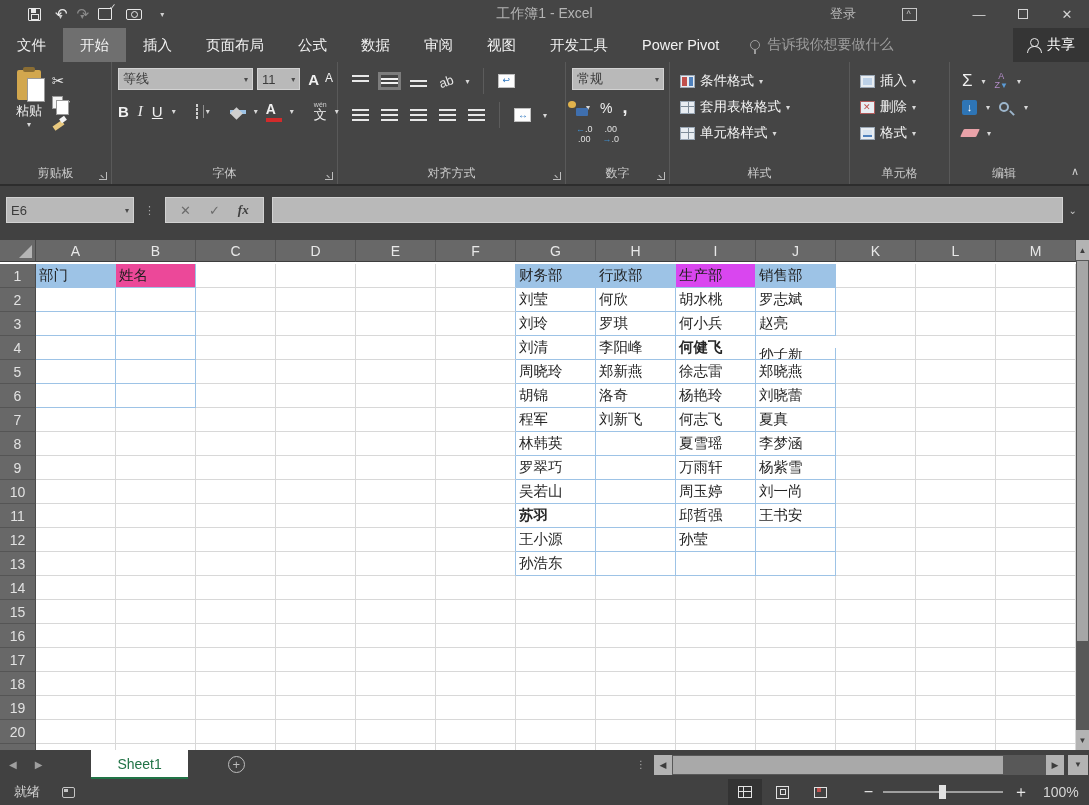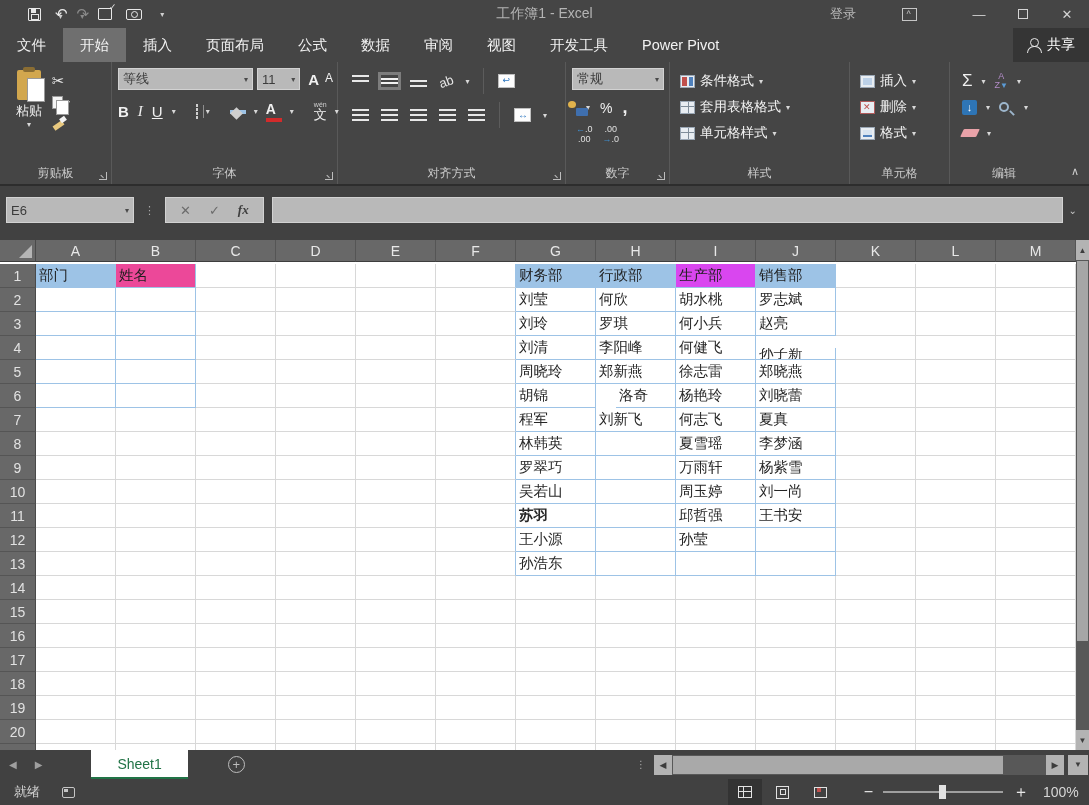--- a/index.html
+++ b/index.html
@@ -214,20 +214,24 @@
         <span class="rtab active">开始</span>
         <span class="rtab">插入</span>
         <span class="rtab">页面布局</span>
         <span class="rtab">公式</span>
         <span class="rtab">数据</span>
         <span class="rtab">审阅</span>
         <span class="rtab">视图</span>
         <span class="rtab">开发工具</span>
         <span class="rtab">Power Pivot</span>
       </span>
+    <span class="tellme">
+      <span class="bulb"></span>
+      <span>告诉我你想要做什么</span>
+    </span>
     <span class="share">
       <span class="person"></span>
       <span>共享</span>
     </span>
   </div>
 
   <div class="ribbon">
 
     <div class="group g-clip">
       <div class="paste-big">
@@ -468,21 +472,21 @@
         <div class="cell"></div>
         <div class="rowhdr">4</div>
         <div class="cell" style="border-right-color: rgb(157, 195, 230); border-bottom-color: rgb(157, 195, 230);"></div>
         <div class="cell" style="border-right-color: rgb(157, 195, 230); border-bottom-color: rgb(157, 195, 230);"></div>
         <div class="cell"></div>
         <div class="cell"></div>
         <div class="cell"></div>
         <div class="cell" style="border-right-color: rgb(157, 195, 230);"></div>
         <div class="cell" style="border-right-color: rgb(157, 195, 230); border-bottom-color: rgb(157, 195, 230);">刘清</div>
         <div class="cell" style="border-right-color: rgb(157, 195, 230); border-bottom-color: rgb(157, 195, 230);">李阳峰</div>
-        <div class="cell" style="border-right-color: rgb(157, 195, 230); border-bottom-color: rgb(157, 195, 230);">何健飞</div>
+        <div class="cell" style="border-right-color: rgb(157, 195, 230); border-bottom-color: rgb(157, 195, 230); font-weight: bold;">何健飞</div>
         <div class="cell" style="border-right-color: rgb(157, 195, 230); border-bottom-color: rgb(157, 195, 230); margin-top: 12px;">孙子新</div>
         <div class="cell"></div>
         <div class="cell"></div>
         <div class="cell"></div>
         <div class="rowhdr">5</div>
         <div class="cell" style="border-right-color: rgb(157, 195, 230); border-bottom-color: rgb(157, 195, 230);"></div>
         <div class="cell" style="border-right-color: rgb(157, 195, 230); border-bottom-color: rgb(157, 195, 230);"></div>
         <div class="cell"></div>
         <div class="cell"></div>
         <div class="cell"></div>
@@ -495,21 +499,21 @@
         <div class="cell"></div>
         <div class="cell"></div>
         <div class="rowhdr">6</div>
         <div class="cell" style="border-right-color: rgb(157, 195, 230); border-bottom-color: rgb(157, 195, 230);"></div>
         <div class="cell" style="border-right-color: rgb(157, 195, 230); border-bottom-color: rgb(157, 195, 230);"></div>
         <div class="cell"></div>
         <div class="cell"></div>
         <div class="cell"></div>
         <div class="cell" style="border-right-color: rgb(157, 195, 230);"></div>
         <div class="cell" style="border-right-color: rgb(157, 195, 230); border-bottom-color: rgb(157, 195, 230);">胡锦</div>
-        <div class="cell" style="border-right-color: rgb(157, 195, 230); border-bottom-color: rgb(157, 195, 230); margin-left: 20px;">洛奇</div>
+        <div class="cell" style="border-right-color: rgb(157, 195, 230); border-bottom-color: rgb(157, 195, 230);">洛奇</div>
         <div class="cell" style="border-right-color: rgb(157, 195, 230); border-bottom-color: rgb(157, 195, 230);">杨艳玲</div>
         <div class="cell" style="border-right-color: rgb(157, 195, 230); border-bottom-color: rgb(157, 195, 230);">刘晓蕾</div>
         <div class="cell"></div>
         <div class="cell"></div>
         <div class="cell"></div>
         <div class="rowhdr">7</div>
         <div class="cell"></div>
         <div class="cell"></div>
         <div class="cell"></div>
         <div class="cell"></div>

